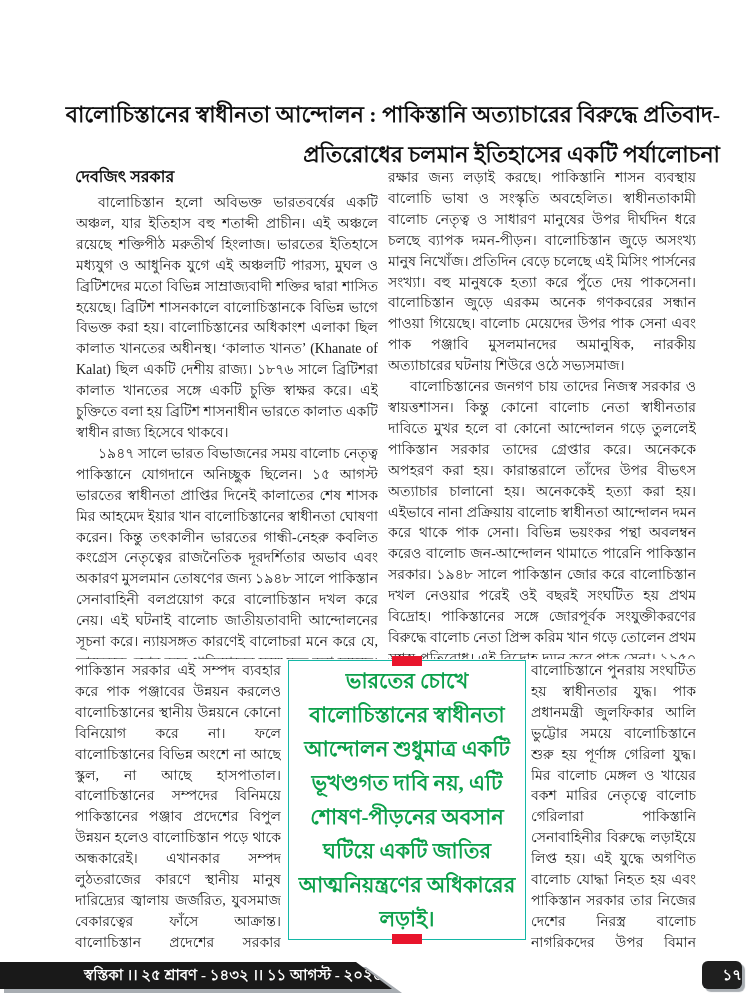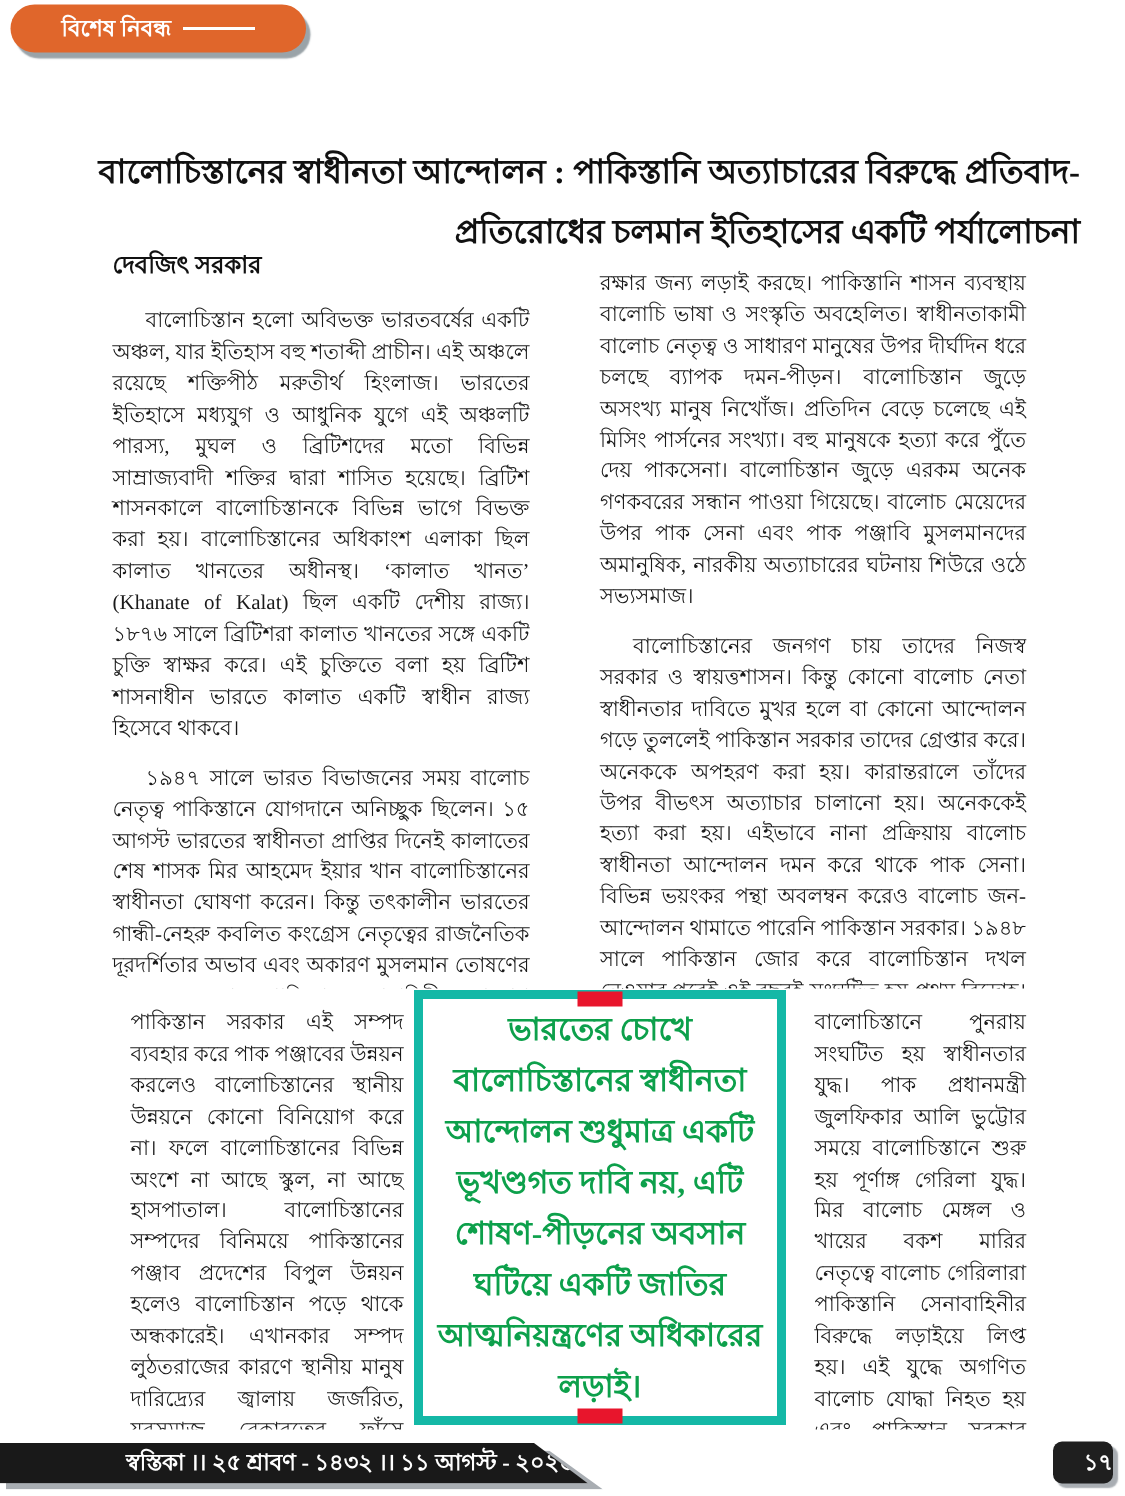--- a/index.html
+++ b/index.html
@@ -28,32 +28,32 @@
   .author {
     position:absolute; left:75px; top:164px; width:302px;
     text-align:left; font-size:16px; font-weight:bold; color:#111111;
   }
 
   
   .col {
     position:absolute; font-size:14px; line-height:20.9px;
     text-align:justify; color:#1a1a1a; overflow:hidden;
   }
-  .col p { margin:12px; text-indent:22px; }
+  .col p { margin:0; text-indent:22px; }
   .cont-first p:first-child { text-indent:0; }
 
-  #left-upper  { left:63px;  top:193px; width:302px; height:466px; }
+  #left-upper  { left:76px;  top:193px; width:302px; height:466px; }
   #right-upper { left:388px; top:168px; width:308px; height:491px; }
   #left-lower  { left:75px;  top:661px; width:206px; height:292px; }
   #right-lower { left:531px; top:661px; width:165px; height:292px; }
 
   
   .quote-box {
-    position:absolute; left:276px; top:660px; width:236px; height:278px;
-    background:#ffffff; border:6px solid #14b8a6;
+    position:absolute; left:288px; top:660px; width:236px; height:278px;
+    background:#ffffff; border:1px solid #14b8a6;
     display:flex; align-items:center; justify-content:center;
   }
   .quote-text {
     padding:0 8px; text-align:center; font-size:21px; font-weight:bold;
     color:#0da04b; line-height:34px;
   }
   .quote-marker { position:absolute; left:50%; transform:translateX(-50%);
     width:30px; height:10px; background:#e8152c; }
   .quote-marker.top { top:-5px; }
   .quote-marker.bottom { bottom:-5px; }
@@ -78,24 +78,20 @@
     font-weight:bold; font-size:15px;
     display:flex; align-items:center; justify-content:flex-end;
     box-shadow:3px 3px 1px #a8adb2;
   }
 </style>
 </head>
 <body>
 
 <div class="page">
 
-  <div class="kicker-pill">
-    <span class="kicker-text">বিশেষ নিবন্ধ</span>
-    <span class="kicker-line"></span>
-  </div>
 
   <h1 class="title">বালোচিস্তানের স্বাধীনতা আন্দোলন : পাকিস্তানি অত্যাচারের বিরুদ্ধে প্রতিবাদ-প্রতিরোধের চলমান ইতিহাসের একটি পর্যালোচনা</h1>
 
   <div class="author">দেবজিৎ সরকার</div>
 
   <div id="left-upper" class="col">
       <p>বালোচিস্তান হলো অবিভক্ত ভারতবর্ষের একটি অঞ্চল, যার ইতিহাস বহু শতাব্দী প্রাচীন। এই অঞ্চলে রয়েছে শক্তিপীঠ মরুতীর্থ হিংলাজ। ভারতের ইতিহাসে মধ্যযুগ ও আধুনিক যুগে এই অঞ্চলটি পারস্য, মুঘল ও ব্রিটিশদের মতো বিভিন্ন সাম্রাজ্যবাদী শক্তির দ্বারা শাসিত হয়েছে। ব্রিটিশ শাসনকালে বালোচিস্তানকে বিভিন্ন ভাগে বিভক্ত করা হয়। বালোচিস্তানের অধিকাংশ এলাকা ছিল কালাত খানতের অধীনস্থ। ‘কালাত খানত’ (Khanate of Kalat) ছিল একটি দেশীয় রাজ্য। ১৮৭৬ সালে ব্রিটিশরা কালাত খানতের সঙ্গে একটি চুক্তি স্বাক্ষর করে। এই চুক্তিতে বলা হয় ব্রিটিশ শাসনাধীন ভারতে কালাত একটি স্বাধীন রাজ্য হিসেবে থাকবে।</p>
       <p>১৯৪৭ সালে ভারত বিভাজনের সময় বালোচ নেতৃত্ব পাকিস্তানে যোগদানে অনিচ্ছুক ছিলেন। ১৫ আগস্ট ভারতের স্বাধীনতা প্রাপ্তির দিনেই কালাতের শেষ শাসক মির আহমেদ ইয়ার খান বালোচিস্তানের স্বাধীনতা ঘোষণা করেন। কিন্তু তৎকালীন ভারতের গান্ধী-নেহরু কবলিত কংগ্রেস নেতৃত্বের রাজনৈতিক দূরদর্শিতার অভাব এবং অকারণ মুসলমান তোষণের জন্য ১৯৪৮ সালে পাকিস্তান সেনাবাহিনী বলপ্রয়োগ করে বালোচিস্তান দখল করে নেয়। এই ঘটনাই বালোচ জাতীয়তাবাদী আন্দোলনের সূচনা করে। ন্যায়সঙ্গত কারণেই বালোচরা মনে করে যে, তাদেরকে জোর করে পাকিস্তানের সঙ্গে যুক্ত করা হয়েছে। ১৯৪৭ সালে ভারত বিভাজনের সময় ‘কালাত’ একটি স্বাধীন দেশ হিসেবে থাকার দাবি জানালেও পাকিস্তান তা মানেনি। নানা প্রাকৃতিক সম্পদের সমৃদ্ধ অঞ্চল হলো বালোচিস্তান। আরব সাগরের সমুদ্র উপকূল-সহ এই অঞ্চলের বিস্তীর্ণ এলাকা জুড়ে রয়েছে সোনা, তামা, কয়লা, ইউরেনিয়াম, খনিজ তেল ও প্রাকৃতিক গ্যাসের বিপুল ভাণ্ডার। বিভিন্ন বিদেশি কোম্পানি এবং পাকিস্তানের আমলাতন্ত্র, রাজনৈতিক নেতৃত্ব, সেনা শাসকরা গত ৭৫ বছর ধরে বালোচিস্তান জুড়ে এই বিপুল সম্পদকে লুঠ করার কারণে সম্পদশালী হয়েও তার কোনো সুফল বালোচরা পায়নি।</p>
     </div>
 

